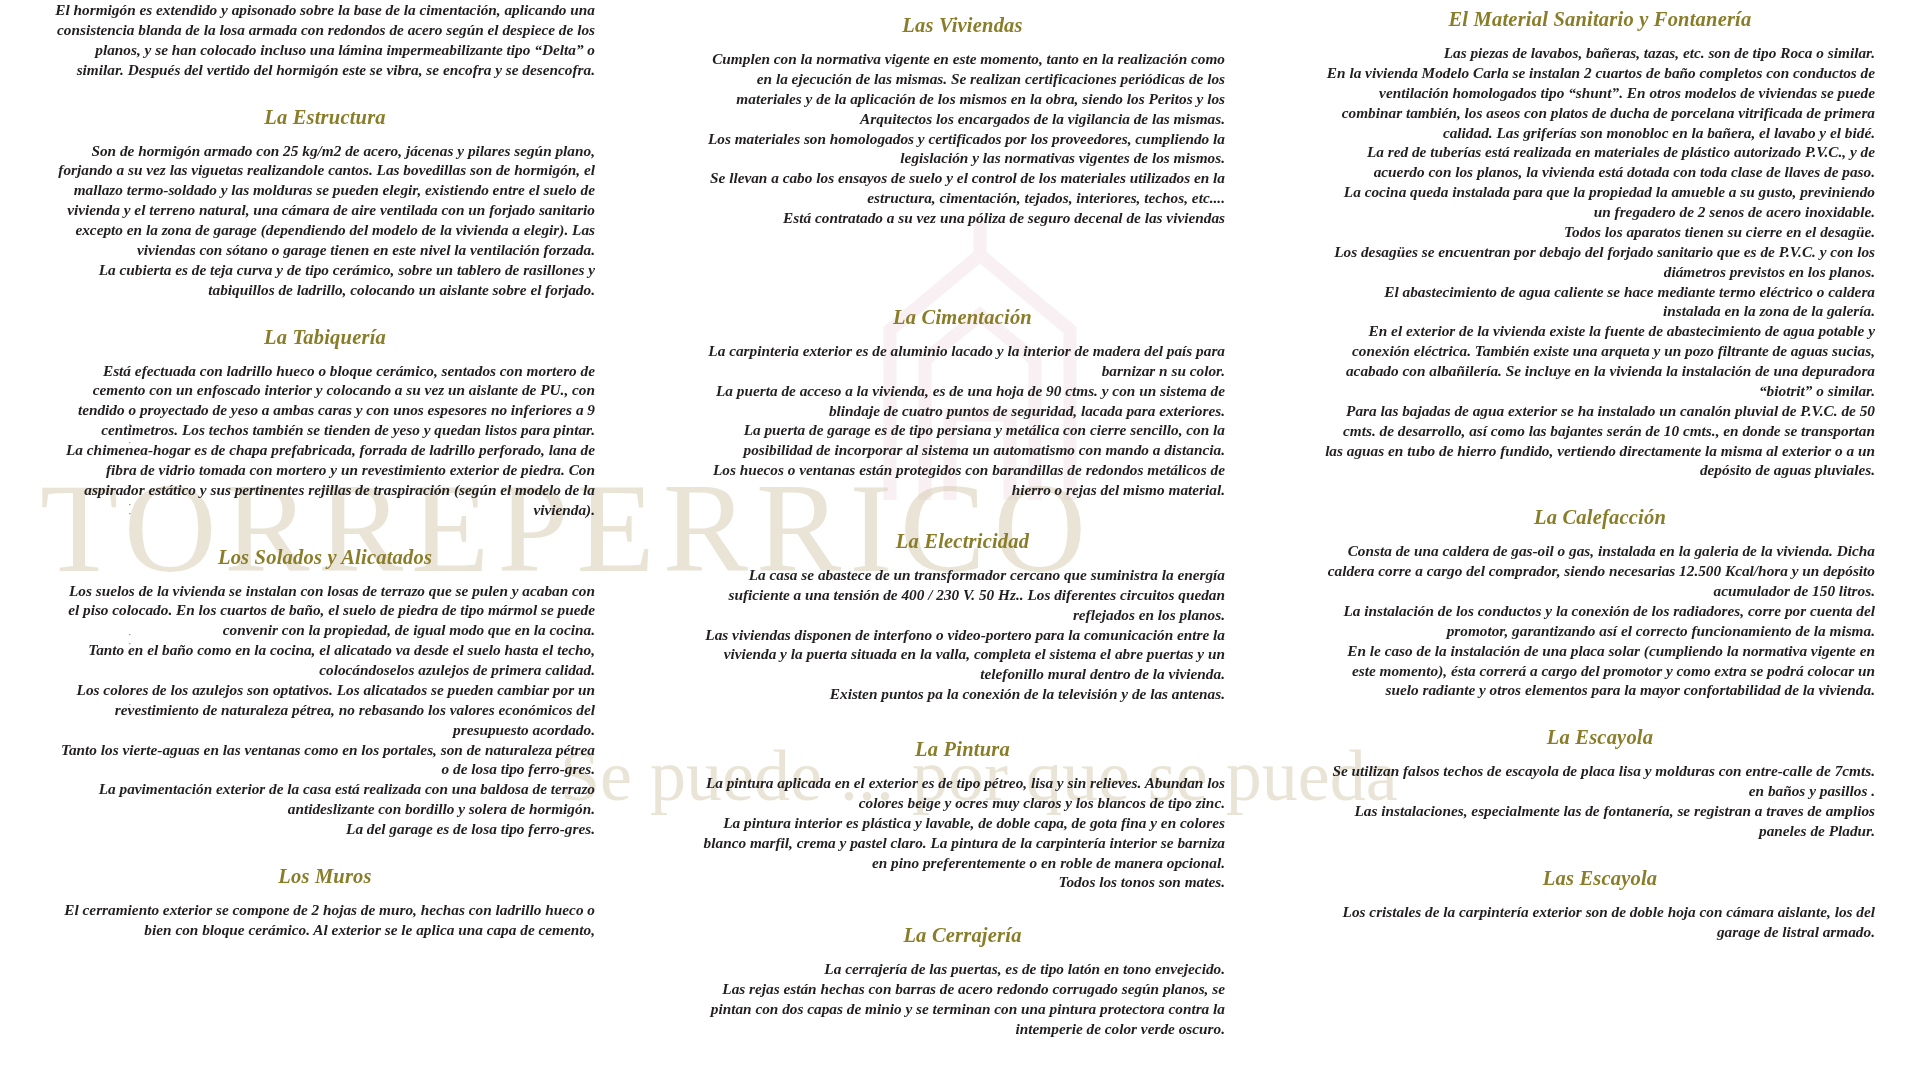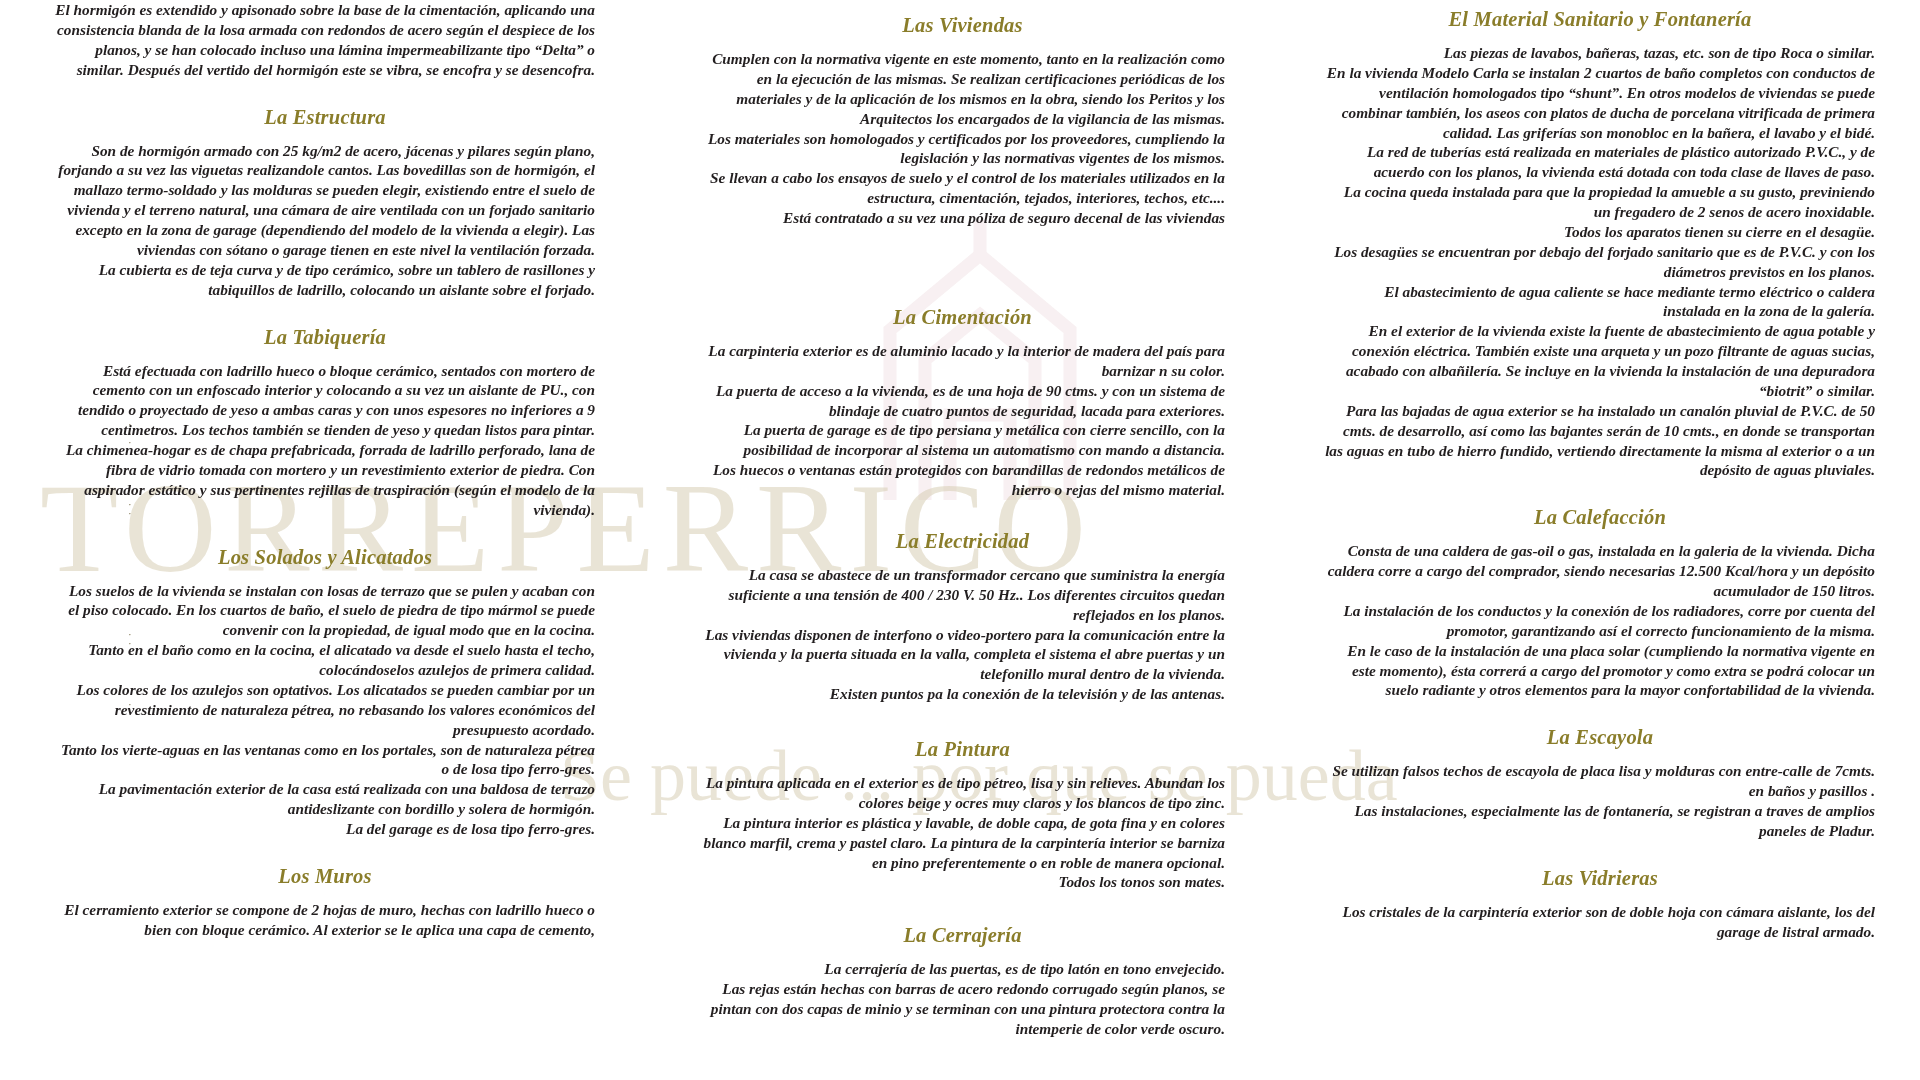--- a/index.html
+++ b/index.html
@@ -187,18 +187,18 @@
     </div>
     <div class="section">
       <h2 class="section-title">La Calefacción</h2>
       <div class="section-body">Consta de una caldera de gas-oil o gas, instalada en la galeria de la vivienda. Dicha caldera corre a cargo del comprador, siendo necesarias 12.500 Kcal/hora y un depósito acumulador de 150 litros.<br>La instalación de los conductos y la conexión de los radiadores, corre por cuenta del promotor, garantizando así el correcto funcionamiento de la misma.<br>En le caso de la instalación de una placa solar (cumpliendo la normativa vigente en este momento), ésta correrá a cargo del promotor y como extra se podrá colocar un suelo radiante y otros elementos para la mayor confortabilidad de la vivienda.</div>
     </div>
     <div class="section">
       <h2 class="section-title">La Escayola</h2>
       <div class="section-body">Se utilizan falsos techos de escayola de placa lisa y molduras con entre-calle de 7cmts. en baños y pasillos .<br>Las instalaciones, especialmente las de fontanería, se registran a traves de amplios paneles de Pladur.</div>
     </div>
     <div class="section">
-      <h2 class="section-title">Las Vidrieras</h2>
+      <h2 class="section-title">Las Escayola</h2>
       <div class="section-body">Los cristales de la carpintería exterior son de doble hoja con cámara aislante, los del garage de listral armado.</div>
     </div>
   </div>
 
 </div>
 
 </body></html>

